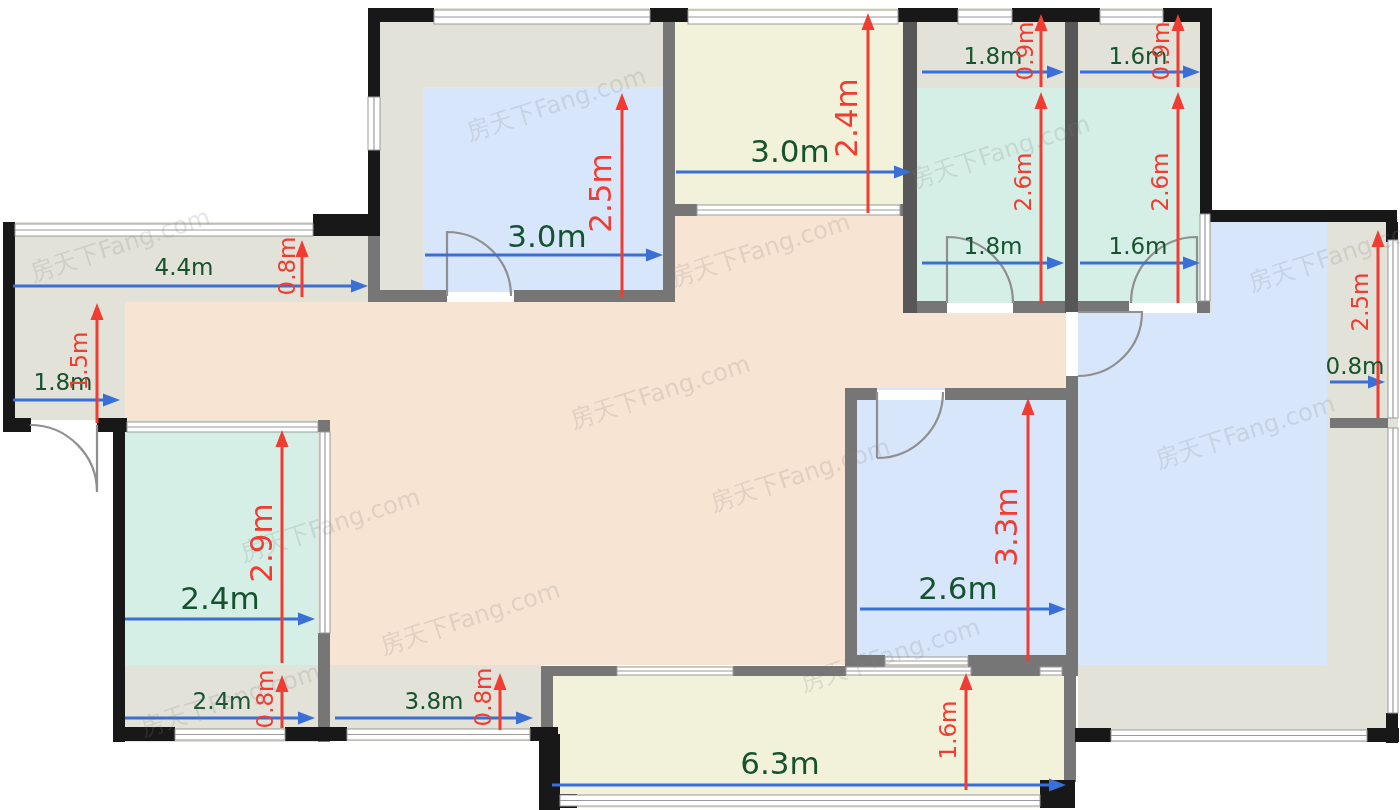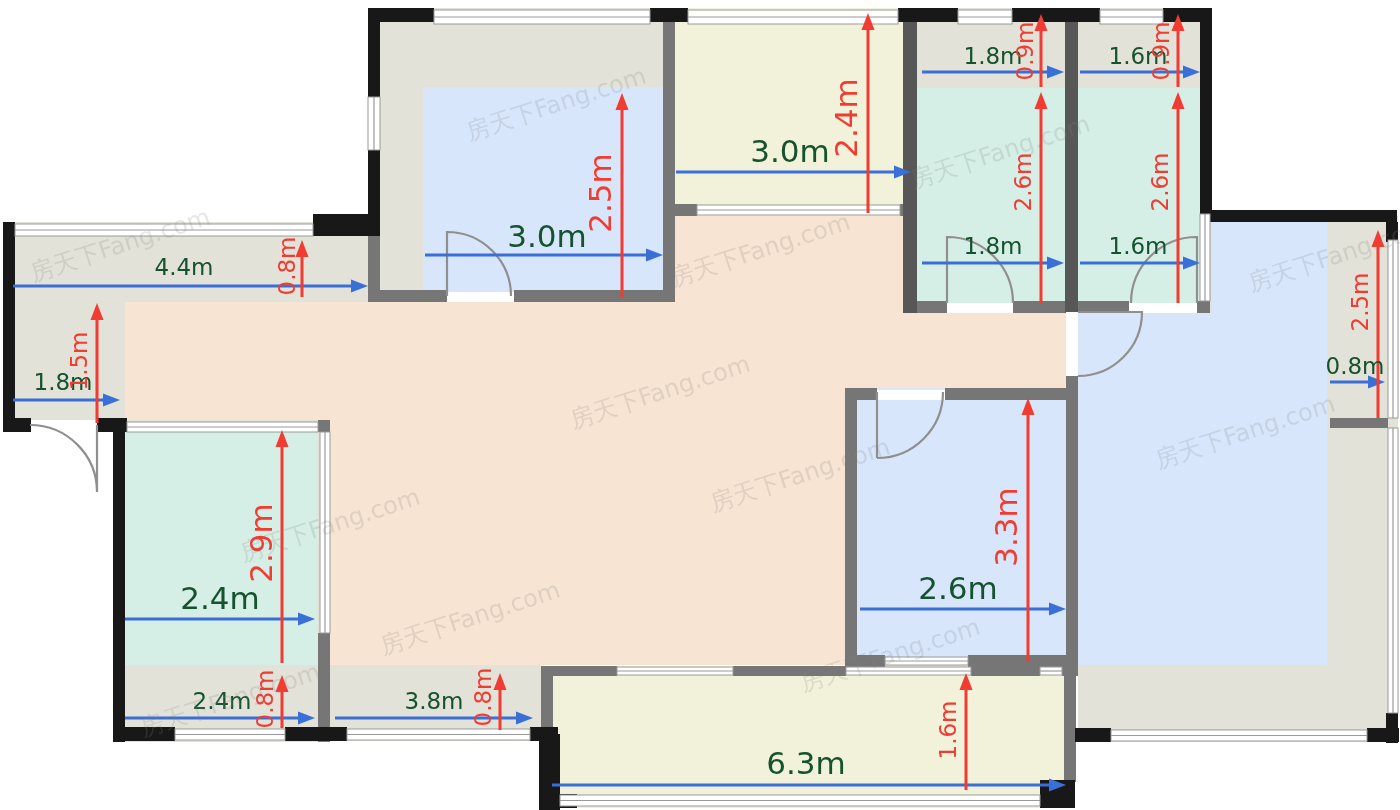--- a/index.html
+++ b/index.html
@@ -212,21 +212,21 @@
       <div class="dim-label b lg h" style="left: 790px; top: 151px;">3.0m</div>
       <div class="dim-label b md h" style="left: 993px; top: 56px;">1.8m</div>
       <div class="dim-label b md h" style="left: 993px; top: 246px;">1.8m</div>
       <div class="dim-label b md h" style="left: 1138px; top: 56px;">1.6m</div>
       <div class="dim-label b md h" style="left: 1138px; top: 246px;">1.6m</div>
       <div class="dim-label b md h" style="left: 1355px; top: 366px;">0.8m</div>
       <div class="dim-label b lg h" style="left: 220px; top: 598px;">2.4m</div>
       <div class="dim-label b md h" style="left: 222px; top: 701px;">2.4m</div>
       <div class="dim-label b md h" style="left: 434px; top: 701px;">3.8m</div>
       <div class="dim-label b lg h" style="left: 958px; top: 588px;">2.6m</div>
-      <div class="dim-label b lg h" style="left: 806px; top: 763px;">6.3m</div>
+      <div class="dim-label b lg h" style="left: 780px; top: 763px;">6.3m</div>
       <div class="dim-label r md v" style="left: 287px; top: 266px;">0.8m</div>
       <div class="dim-label r md v" style="left: 79px; top: 361px;">1.5m</div>
       <div class="dim-label r lg v" style="left: 600px; top: 193px;">2.5m</div>
       <div class="dim-label r lg v" style="left: 846px; top: 118px;">2.4m</div>
       <div class="dim-label r md v" style="left: 1025px; top: 51px;">0.9m</div>
       <div class="dim-label r md v" style="left: 1023px; top: 182px;">2.6m</div>
       <div class="dim-label r md v" style="left: 1161px; top: 51px;">0.9m</div>
       <div class="dim-label r md v" style="left: 1160px; top: 182px;">2.6m</div>
       <div class="dim-label r md v" style="left: 1360px; top: 302px;">2.5m</div>
       <div class="dim-label r lg v" style="left: 261px; top: 543px;">2.9m</div>

